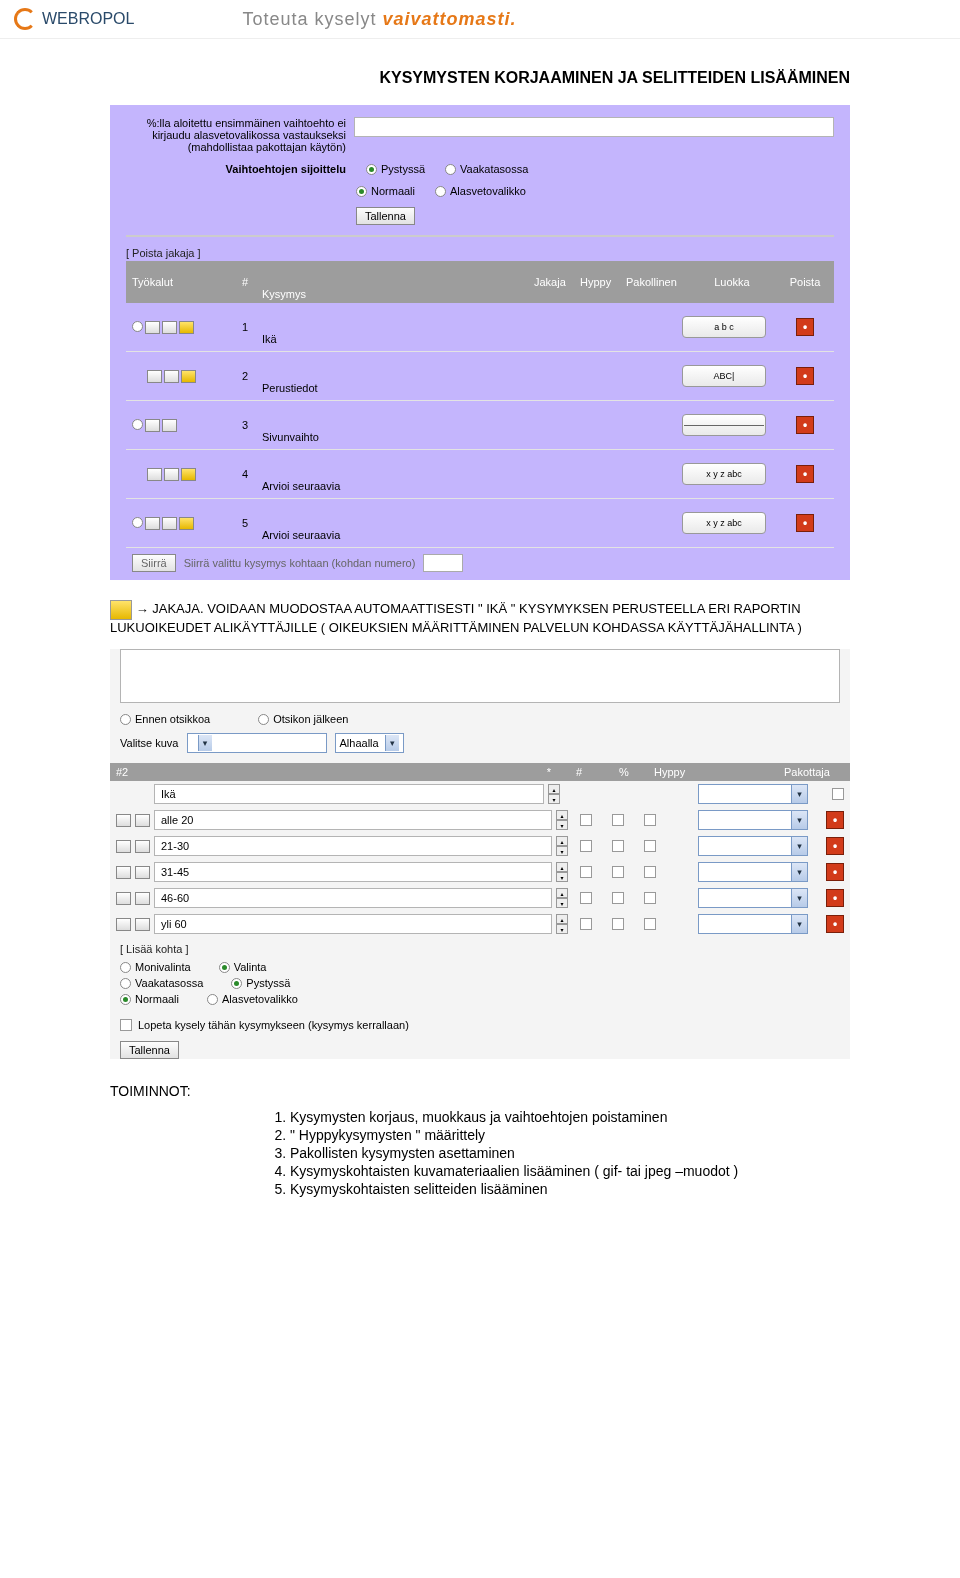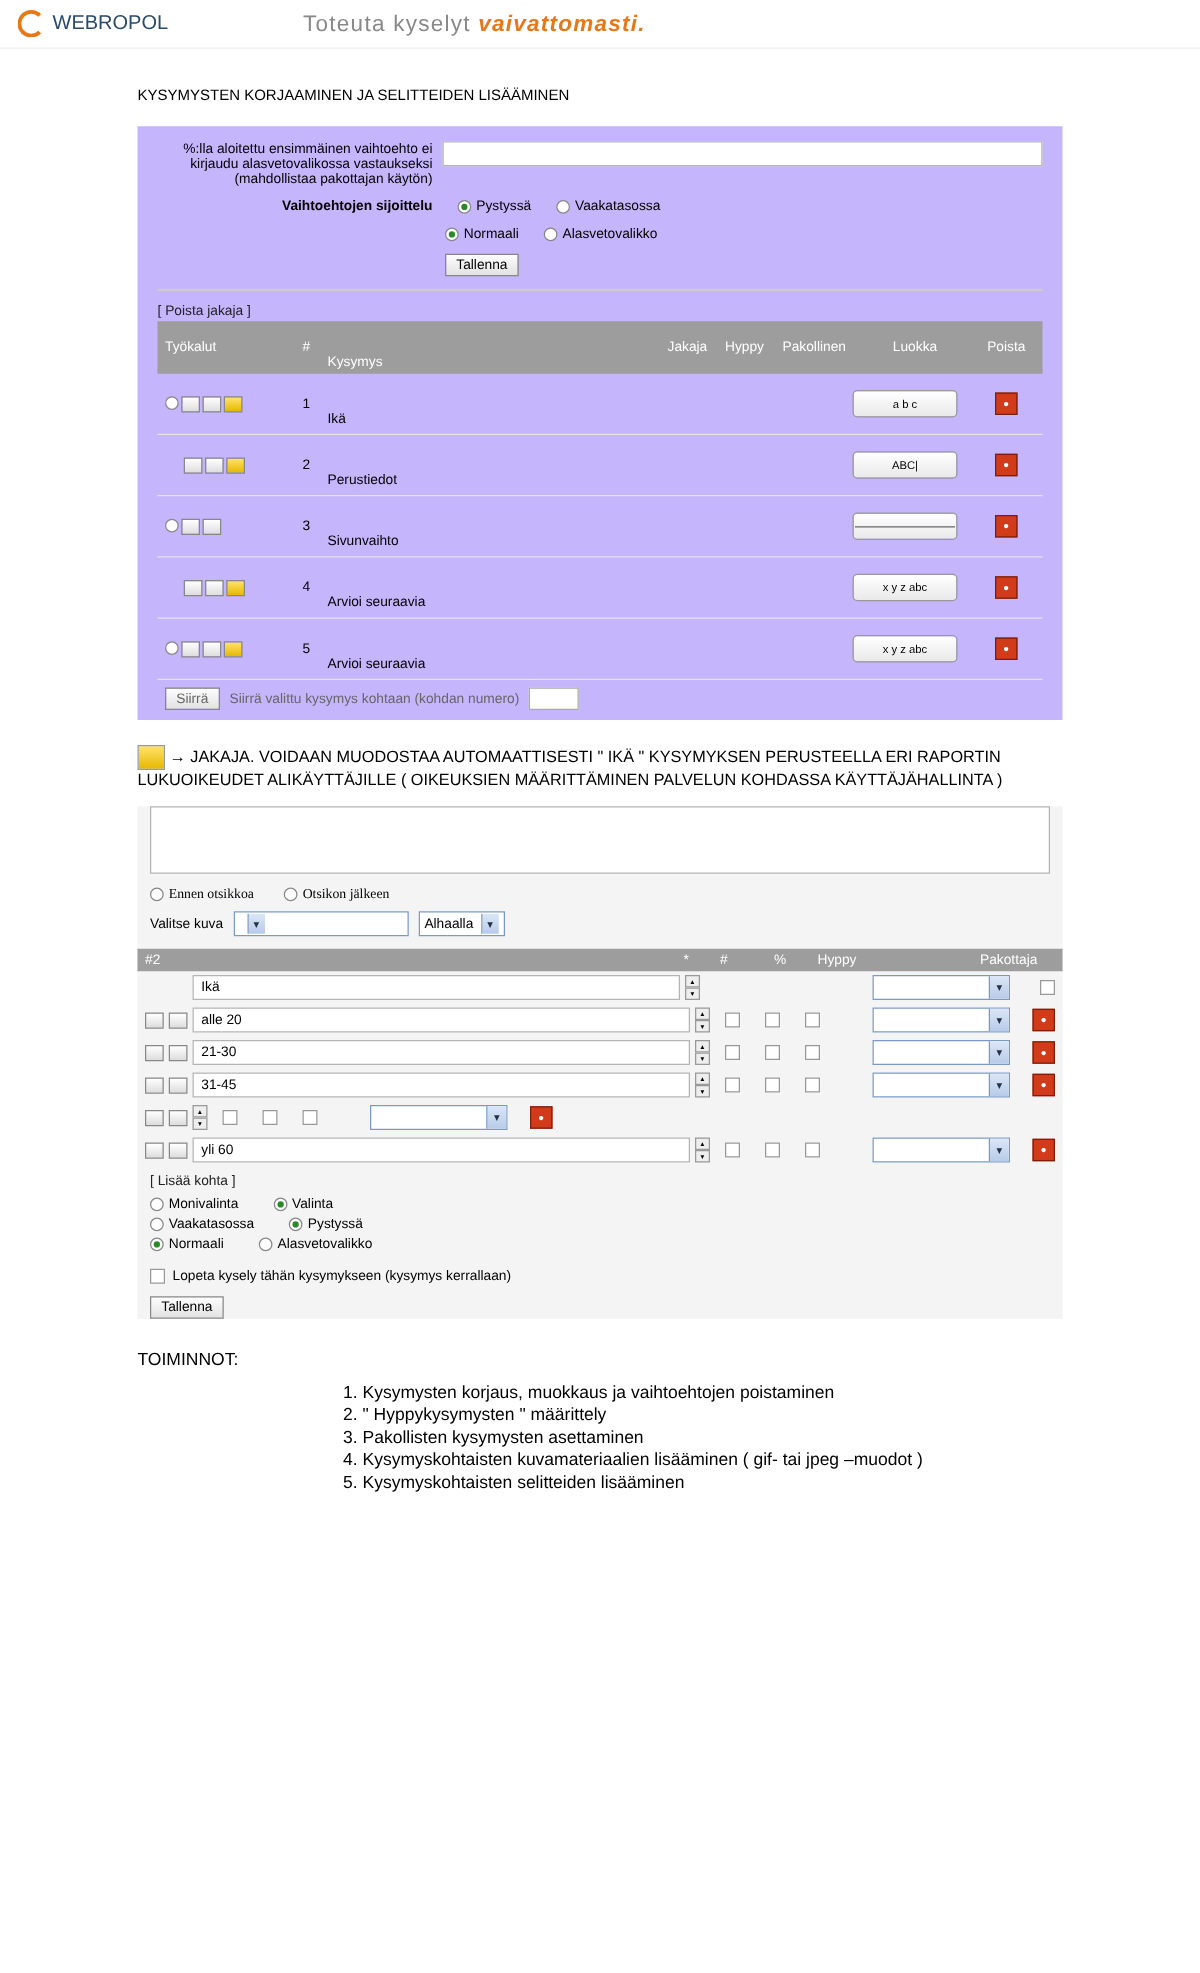--- a/index.html
+++ b/index.html
@@ -33,23 +33,24 @@
     margin-left: 108px;
     font-size: 18px;
     letter-spacing: 1px;
   }
   .tagline .t1 { color: #888; }
   .tagline .t2 { color: #e67817; font-style: italic; font-weight: bold; }
   .content {
     padding: 30px 110px 40px 110px;
   }
   .section-title {
-    font-size: 12px;
-    font-weight: normal;
+    font-size: 16px;
+    font-weight: bold;
     margin-bottom: 18px;
+    text-align: right;
   }
   .form-area {
     background: #c4b5fd;
     padding: 12px 16px 8px 16px;
     font-size: 11px;
     margin-bottom: 6px;
   }
   .top-row { display: flex; gap: 8px; }
   .left-text { width: 220px; text-align: right; }
   .bold { font-weight: bold; }
@@ -117,21 +118,21 @@
   }
   .small-input { width: 40px; height: 18px; border: 1px solid #aaa; }
   .body-text { margin-top: 20px; margin-bottom: 14px; font-size: 13px; }
   .inline-icon {
     display: inline-block; width: 22px; height: 20px; border: 1px solid #999;
     background: linear-gradient(#ffe36a,#e6b800); vertical-align: middle;
   }
   .selite-panel { margin-top: 10px; background: #f4f4f4; font-size: 11px; }
   .selite-header { background: #9d9d9d; color: #fff; text-align: center; padding: 3px; }
   .textarea { margin: 10px; height: 54px; background: #fff; border: 1px solid #b4b4b4; }
-  .selite-radios { display: flex; gap: 24px; padding: 0 10px 8px 10px; font-family: Liberation Serif, serif; }
+  .selite-radios { display: flex; gap: 48px; padding: 0 10px 8px 10px; }
   .kuva-row { display: flex; gap: 8px; padding: 0 10px 10px 10px; align-items: center; }
   .select { border: 1px solid #7a9ac6; background: #fff; height: 20px; display: inline-flex; align-items: center; padding: 0 4px; gap: 6px; }
   .select-arrow { width: 14px; height: 16px; background: linear-gradient(#dce6f6,#b7cbe8); border-left: 1px solid #7a9ac6; display: flex; align-items: center; justify-content: center; font-size: 9px; color: #234; }
   .opt-header {
     display: flex; background: #9d9d9d; color: #fff; font-size: 11px; padding: 3px 6px;
   }
   .oc-main { flex: 1; }
   .oc-star { width: 30px; text-align: center; }
   .oc-hash { width: 30px; text-align: center; }
   .oc-pct { width: 60px; text-align: center; }
@@ -417,20 +418,21 @@
           <span class="chk" style="margin-left:16px"></span>
           <span style="width:34px"></span>
           <div class="dd">
             <span class="dd-arrow">▾</span>
           </div>
           <span class="del-btn" style="margin-left:14px">•</span>
         </div>
         <div class="opt-row">
           <span class="icon-sq"></span>
           <span class="icon-sq"></span>
+          <div class="opt-label-input">46-60</div>
           <div class="spinner">
             <div>▴</div>
             <div>▾</div>
           </div>
           <span class="chk" style="margin-left:8px"></span>
           <span class="chk" style="margin-left:16px"></span>
           <span class="chk" style="margin-left:16px"></span>
           <span style="width:34px"></span>
           <div class="dd">
             <span class="dd-arrow">▾</span>

